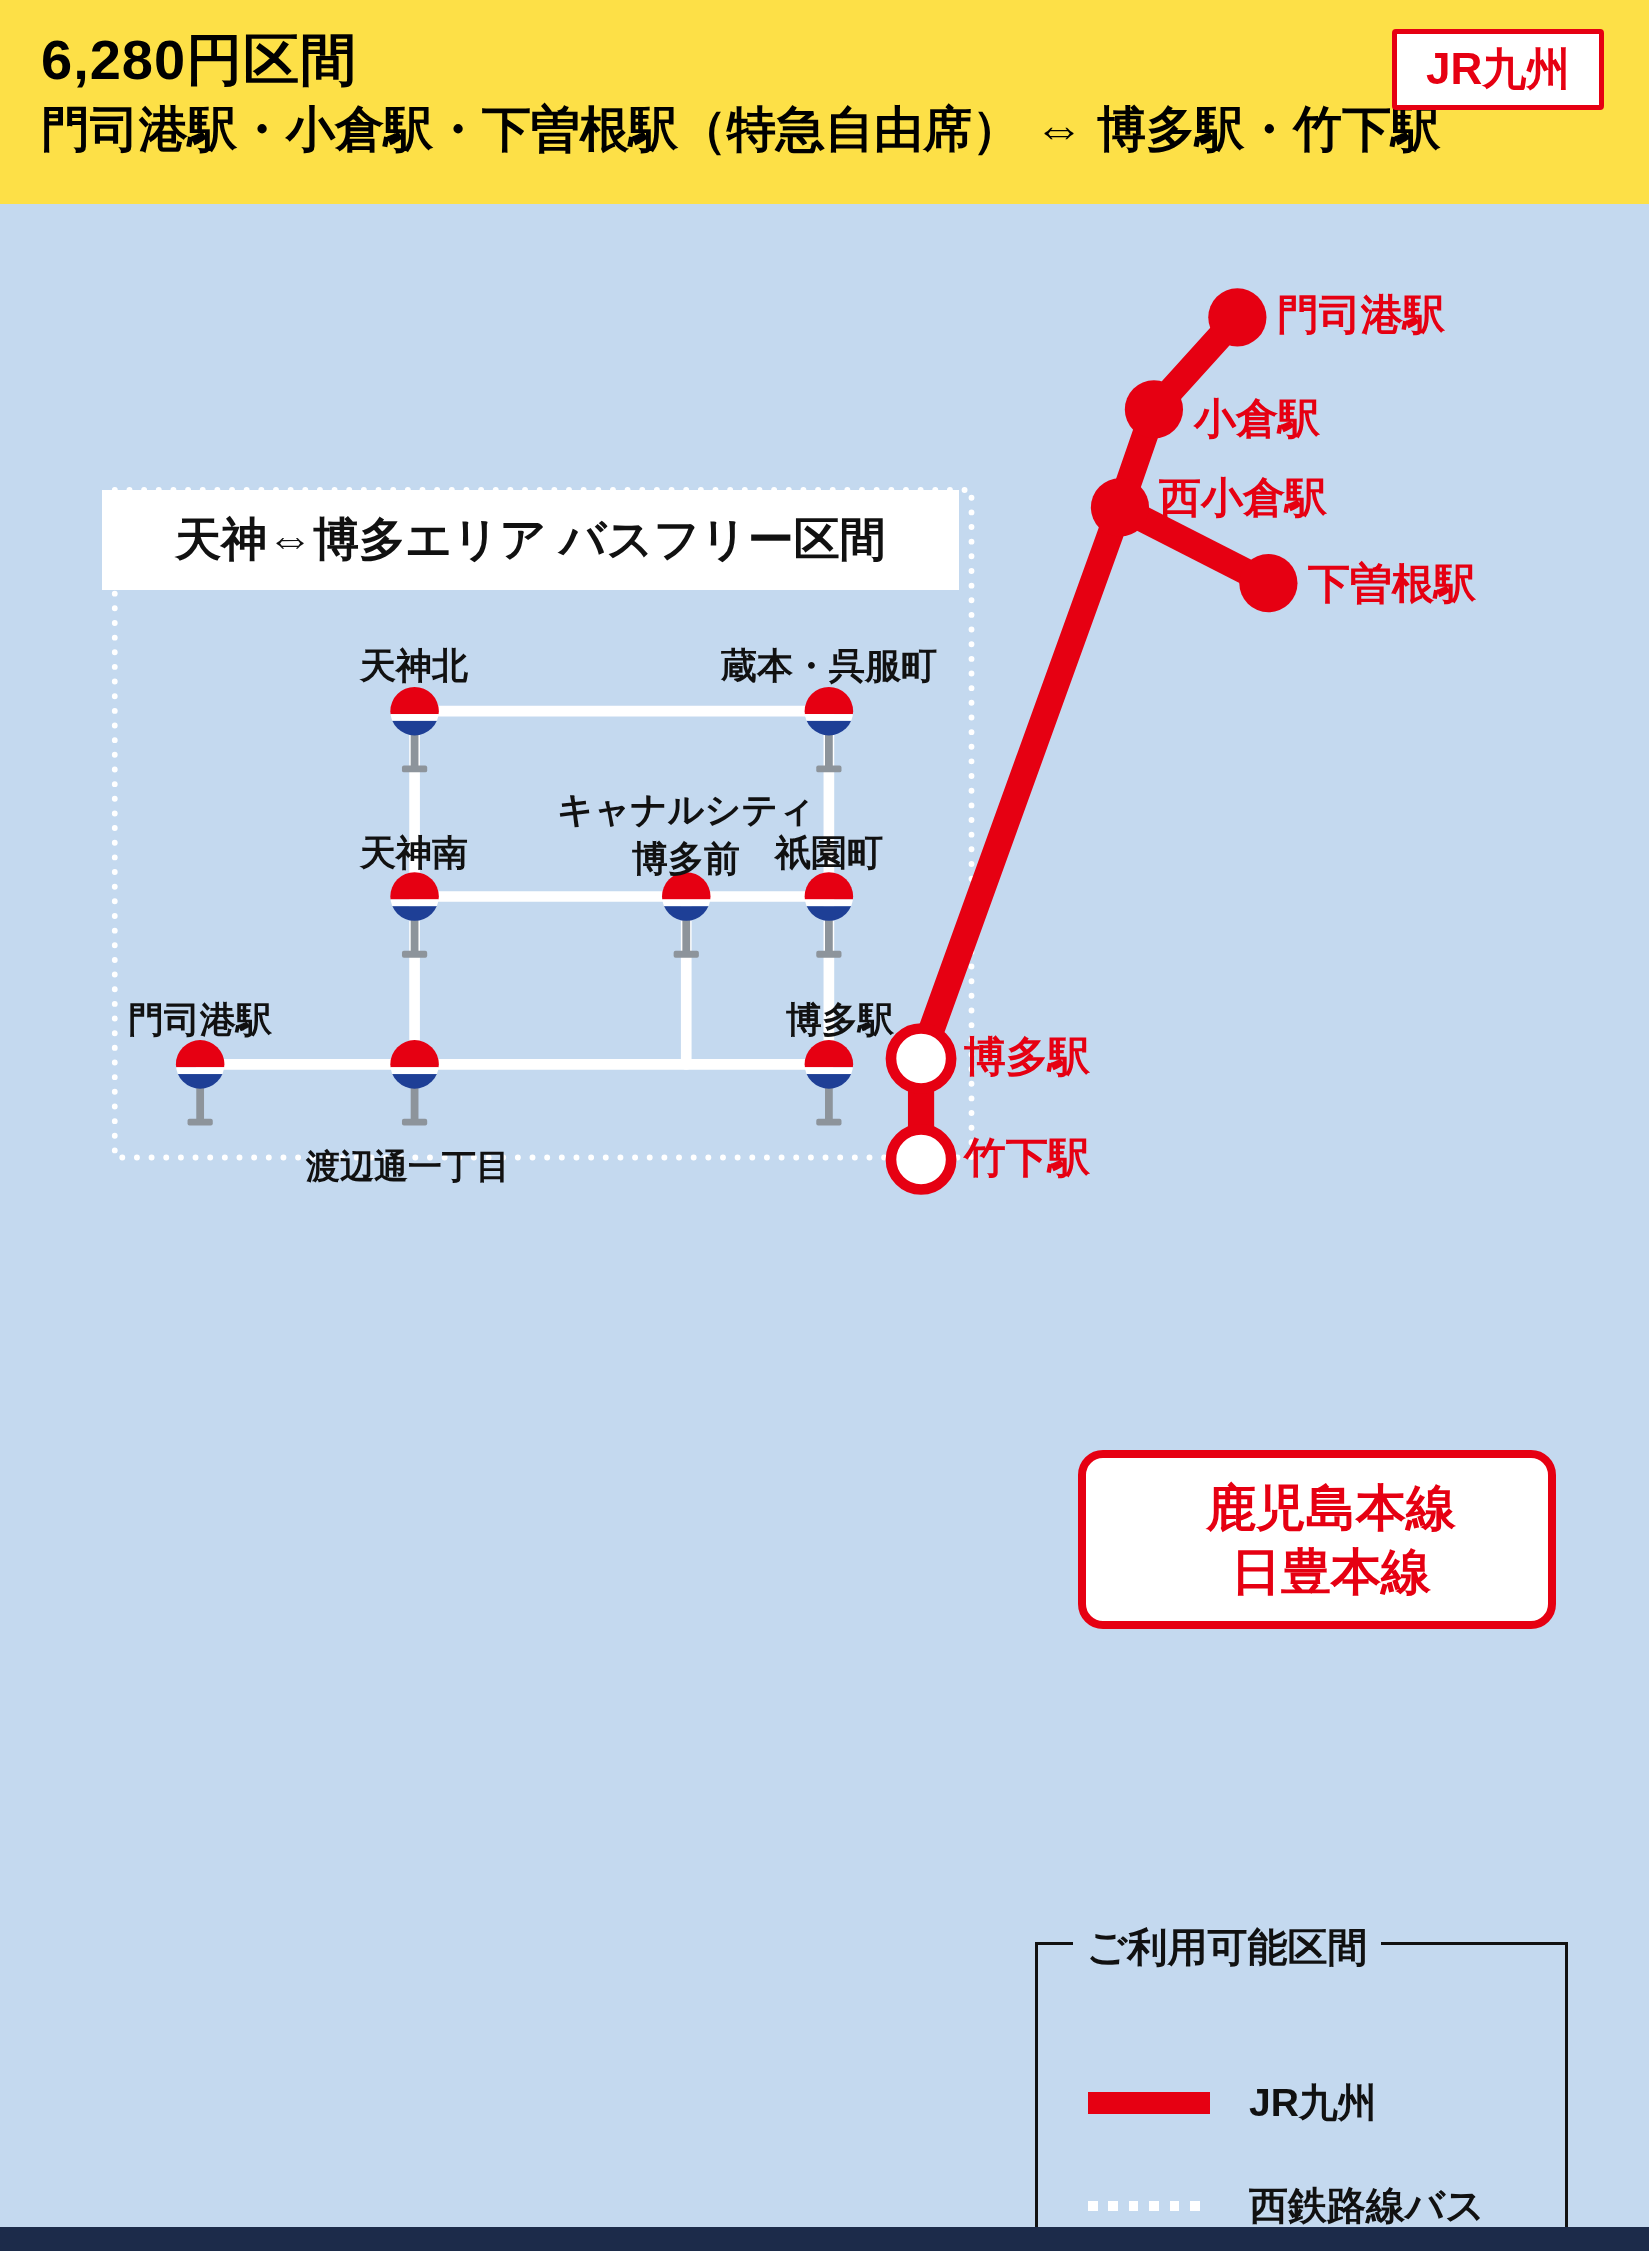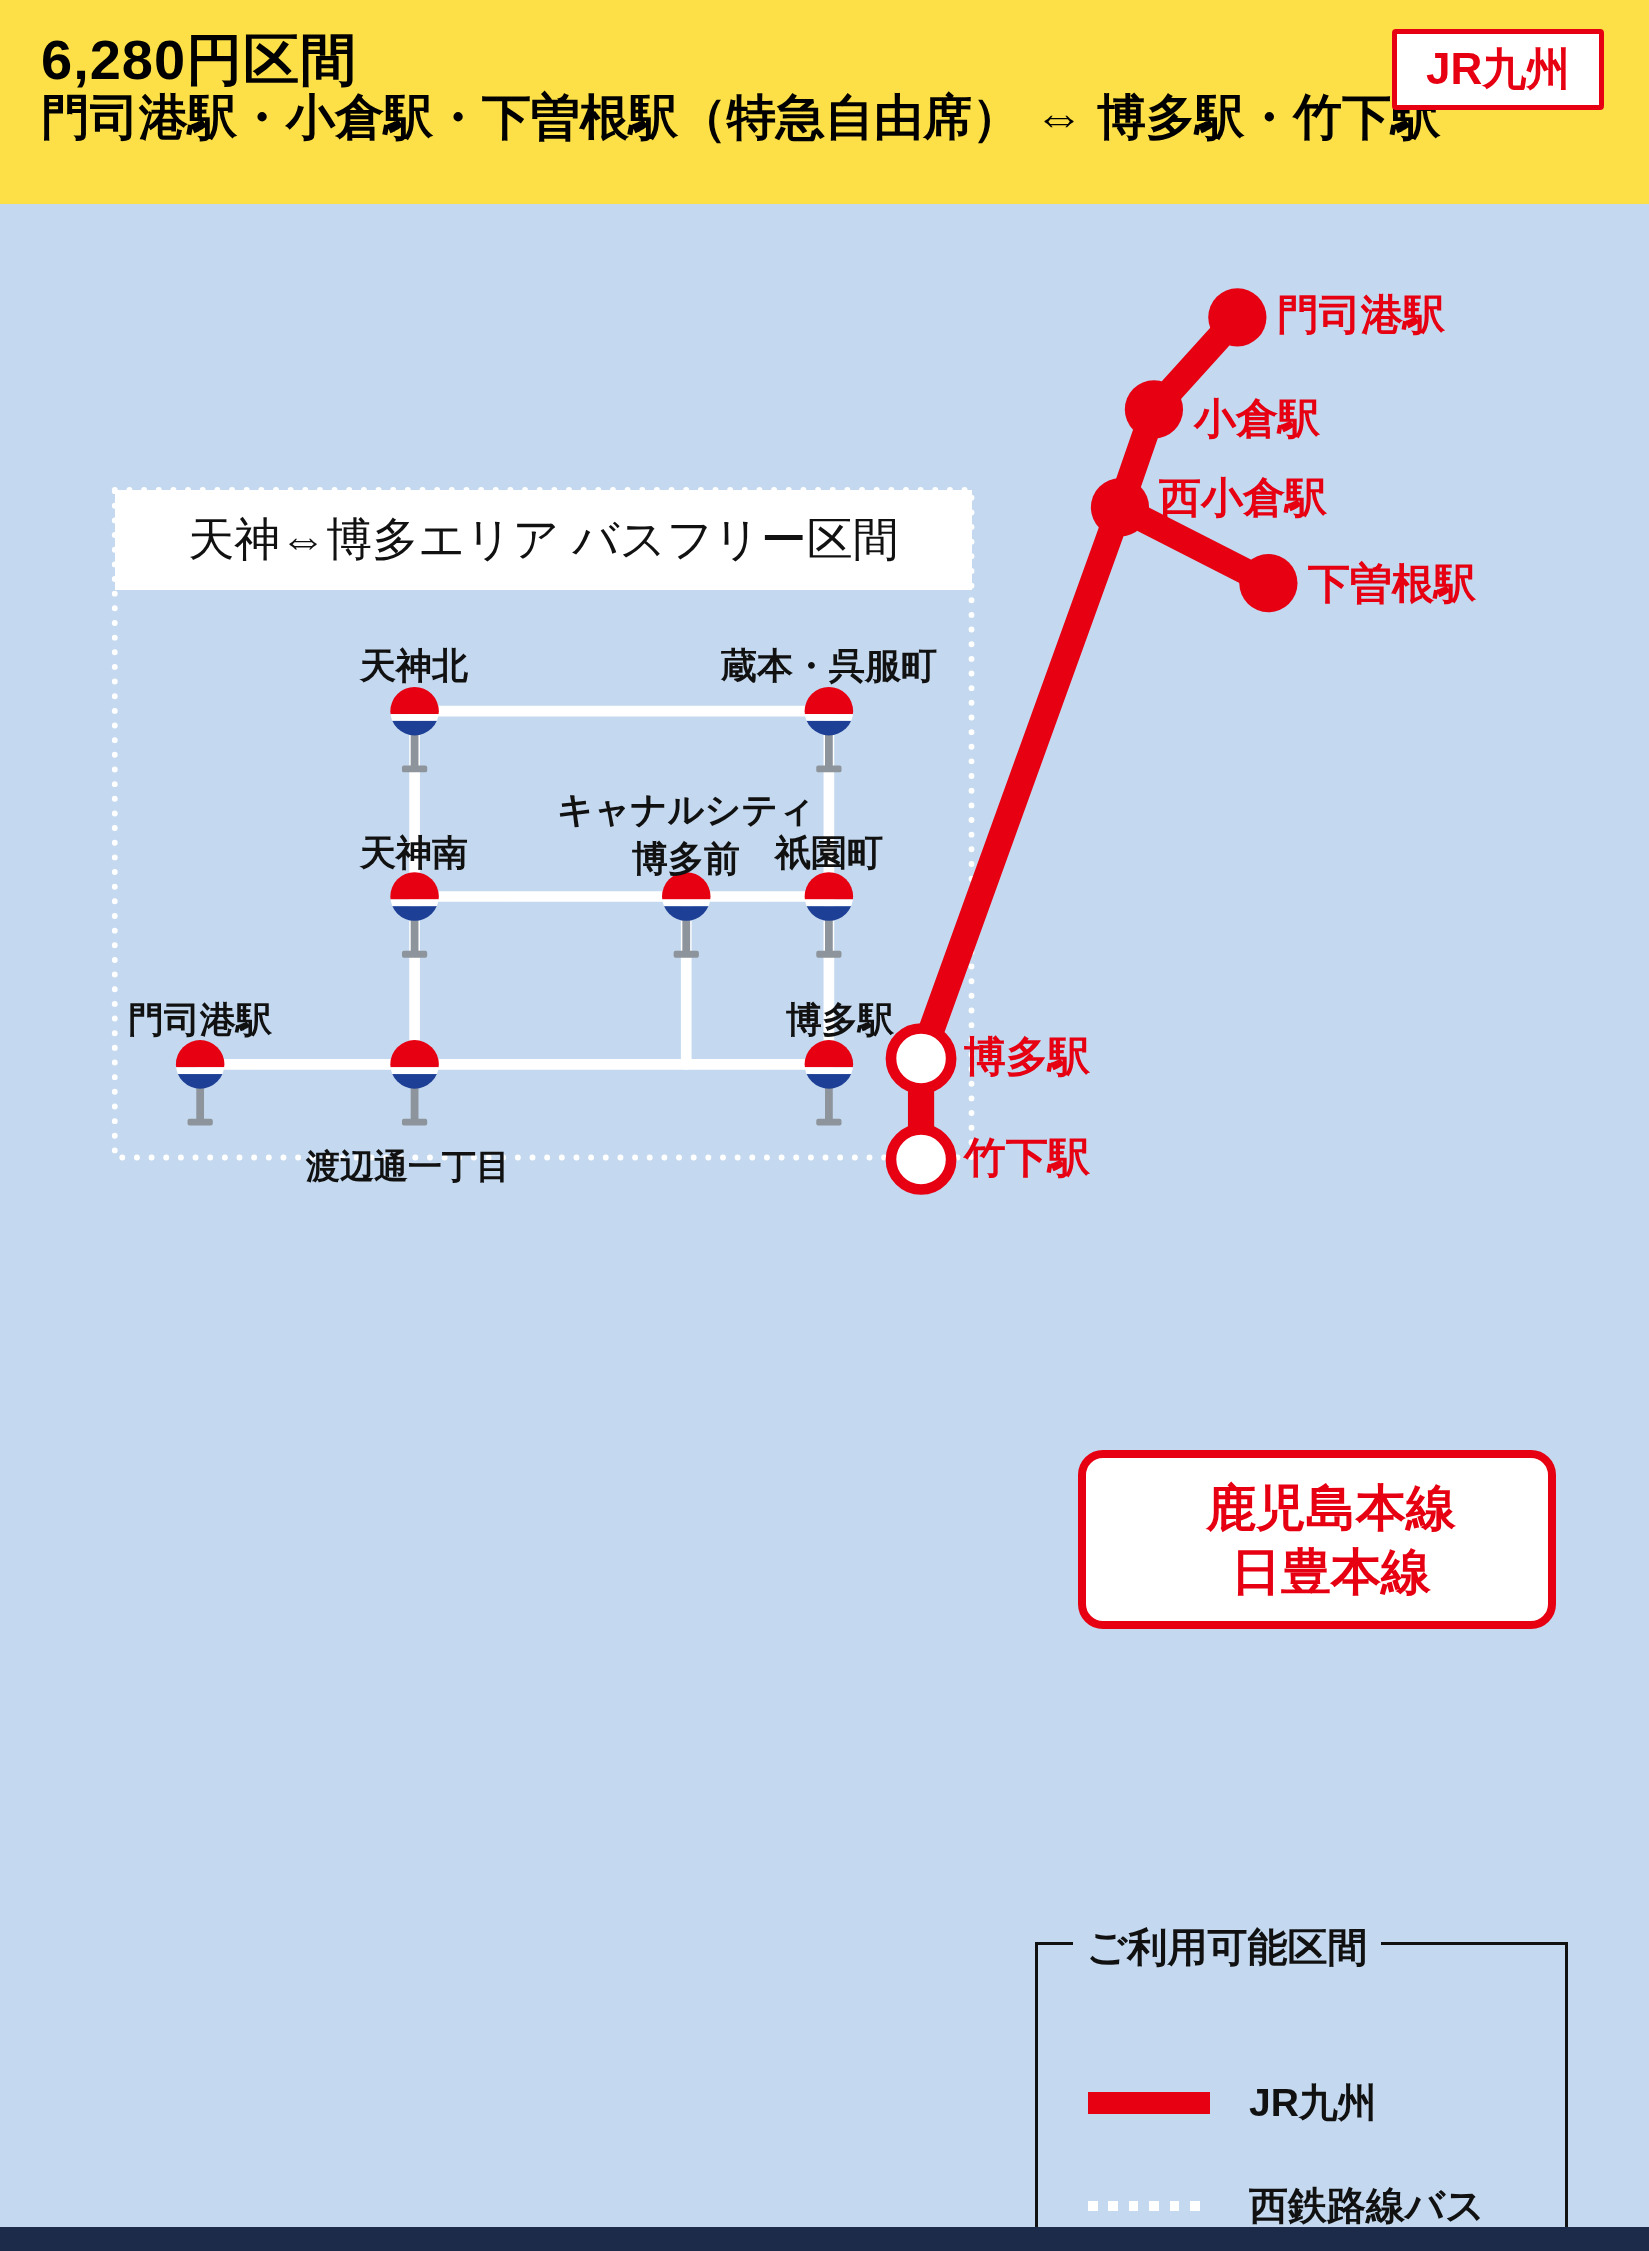--- a/index.html
+++ b/index.html
@@ -2,37 +2,37 @@
 <html><head>
 <meta charset="utf-8">
 <style>
   * { margin:0; padding:0; box-sizing:border-box; }
   html,body { background:#ffffff; }
   body { font-family:"Liberation Sans","DejaVu Sans",sans-serif; }
   .page { position:relative; width:1650px; height:2251px; background:#fde047; overflow:hidden; }
 
   
   .price-title { position:absolute; left:41px; top:23px; font-size:56px; font-weight:800; color:#000; letter-spacing:1px; white-space:nowrap; }
-  .route-title { position:absolute; left:41px; top:85px; font-size:49px; font-weight:800; color:#000; white-space:nowrap; }
+  .route-title { position:absolute; left:41px; top:97px; font-size:49px; font-weight:800; color:#000; white-space:nowrap; }
   .operator-badge { position:absolute; left:1392px; top:29px; border:5.8px solid #e60012; background:#fff; color:#e60012;
                     font-size:44px; font-weight:bold; padding:5.8px 29px; border-radius:3.9px; white-space:nowrap; }
 
   
   .blue-area { position:absolute; left:0; top:204px; width:1650px; height:2047px; background:#c4d9ef; }
 
   .diagram { position:absolute; left:0; top:0; width:1650px; height:2251px; }
 
   
   .rail-label { position:absolute; transform:translateY(-50%); color:#e60012; font-weight:bold; font-size:42px; white-space:nowrap; }
   .bus-label  { position:absolute; transform:translateX(-50%); color:#111; font-weight:bold; font-size:36px; white-space:nowrap; text-align:center;margin-top:16px; }
 
   
-  .zone-title-box { position:absolute; left:115px; top:490px; width:857px; height:100px; background:#fff;
+  .zone-title-box { position:absolute; left:102px; top:490px; width:857px; height:100px; background:#fff;
                     display:flex; align-items:center; justify-content:center;
-                    font-size:46px; font-weight:normal; color:#111; white-space:nowrap; }
+                    font-size:46px; font-weight:bold; color:#111; white-space:nowrap; }
 
   
   .lines-box { position:absolute; left:1078px; top:1450px; width:478px; height:179px; background:#fff;
                border:8.7px solid #e60012; border-radius:25px; display:flex; flex-direction:column;
                align-items:center; justify-content:center; color:#e60012; font-weight:bold; font-size:50px; line-height:1.28;padding-left:28px; }
 
   
   .legend { position:absolute; left:1035px; top:1942px; width:533px; height:349px; border:3.9px solid #111;text-align:right; }
   .legend-title { position:absolute; top:-25px; left:35px; background:#c4d9ef; padding:0 13.6px;
                   font-size:40px; font-weight:bold; color:#111; white-space:nowrap; }

